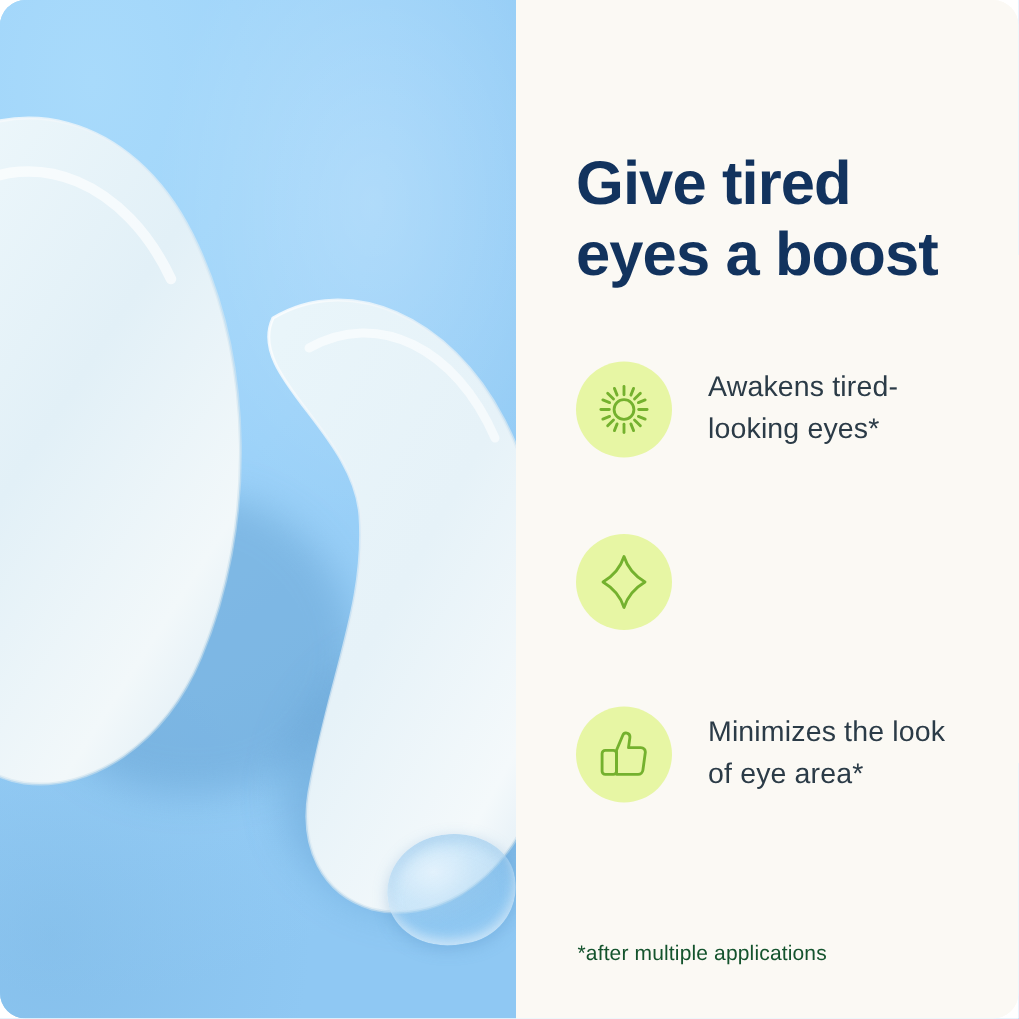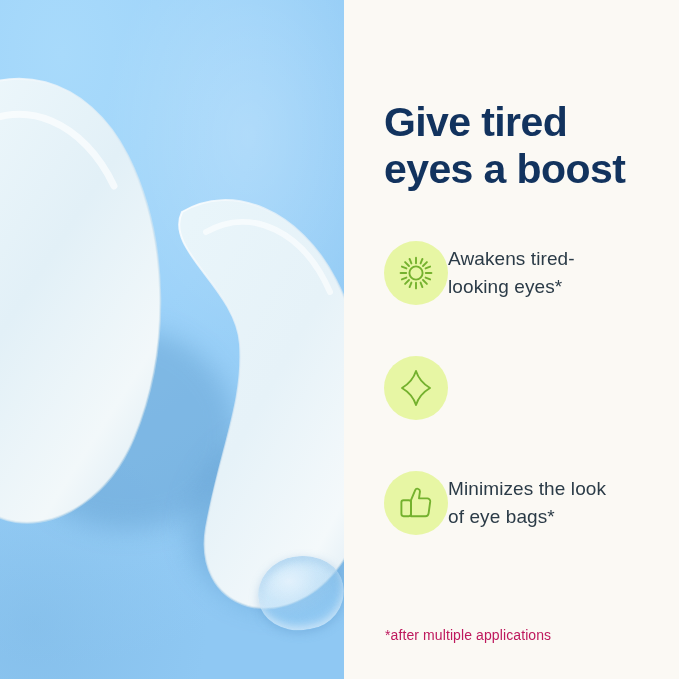--- a/index.html
+++ b/index.html
@@ -7,20 +7,21 @@
     padding: 0;
     background: #ffffff;
   }
   #promo-card {
     position: relative;
     width: 679px;
     height: 679px;
     overflow: hidden;
     font-family: "Liberation Sans", sans-serif;
     background: #FBF9F4;
+    border-radius: 17px;
   }
 
   
   .photo-panel {
     position: absolute;
     left: 0;
     top: 0;
     width: 344px;
     height: 679px;
     overflow: hidden;
@@ -141,34 +142,35 @@
     height: 64px;
     border-radius: 50%;
     background: #E7F6A4;
     display: flex;
     align-items: center;
     justify-content: center;
   }
   .icon-badge svg { display: block; }
 
   .feature-text {
+    margin-left: 24px;
     color: #2B3B47;
     font-size: 19px;
     line-height: 28px;
     font-weight: 400;
     letter-spacing: 0.1px;
     white-space: pre-line;
   }
 
   .footnote {
     position: absolute;
     left: 38px;
     top: 626px;
     margin: 0;
-    color: #be185d;
+    color: #14532d;
     font-size: 14px;
     line-height: 18px;
     font-weight: 400;
     letter-spacing: 0.1px;
     text-align: right;
   }
 </style>
 </head>
 <body>
 
@@ -291,21 +293,21 @@
                      L21.0,12.4
                      L29.2,12.4
                      C 31.0,12.4 32.4,13.9 32.2,15.7
                      L30.6,27.4
                      C 30.4,29.0 29.0,30.2 27.4,30.2
                      L13,30.2 Z"></path>
             <rect x="3.4" y="14.2" width="9.6" height="16" rx="2.1"></rect>
           </svg>
         </span>
         <span class="feature-text">Minimizes the look
-of eye bags*</span>
+of eye area*</span>
       </li>
 
     </ul>
 
     <p class="footnote">*after multiple applications</p>
   </div>
 
 </div>
 
 </body></html>

